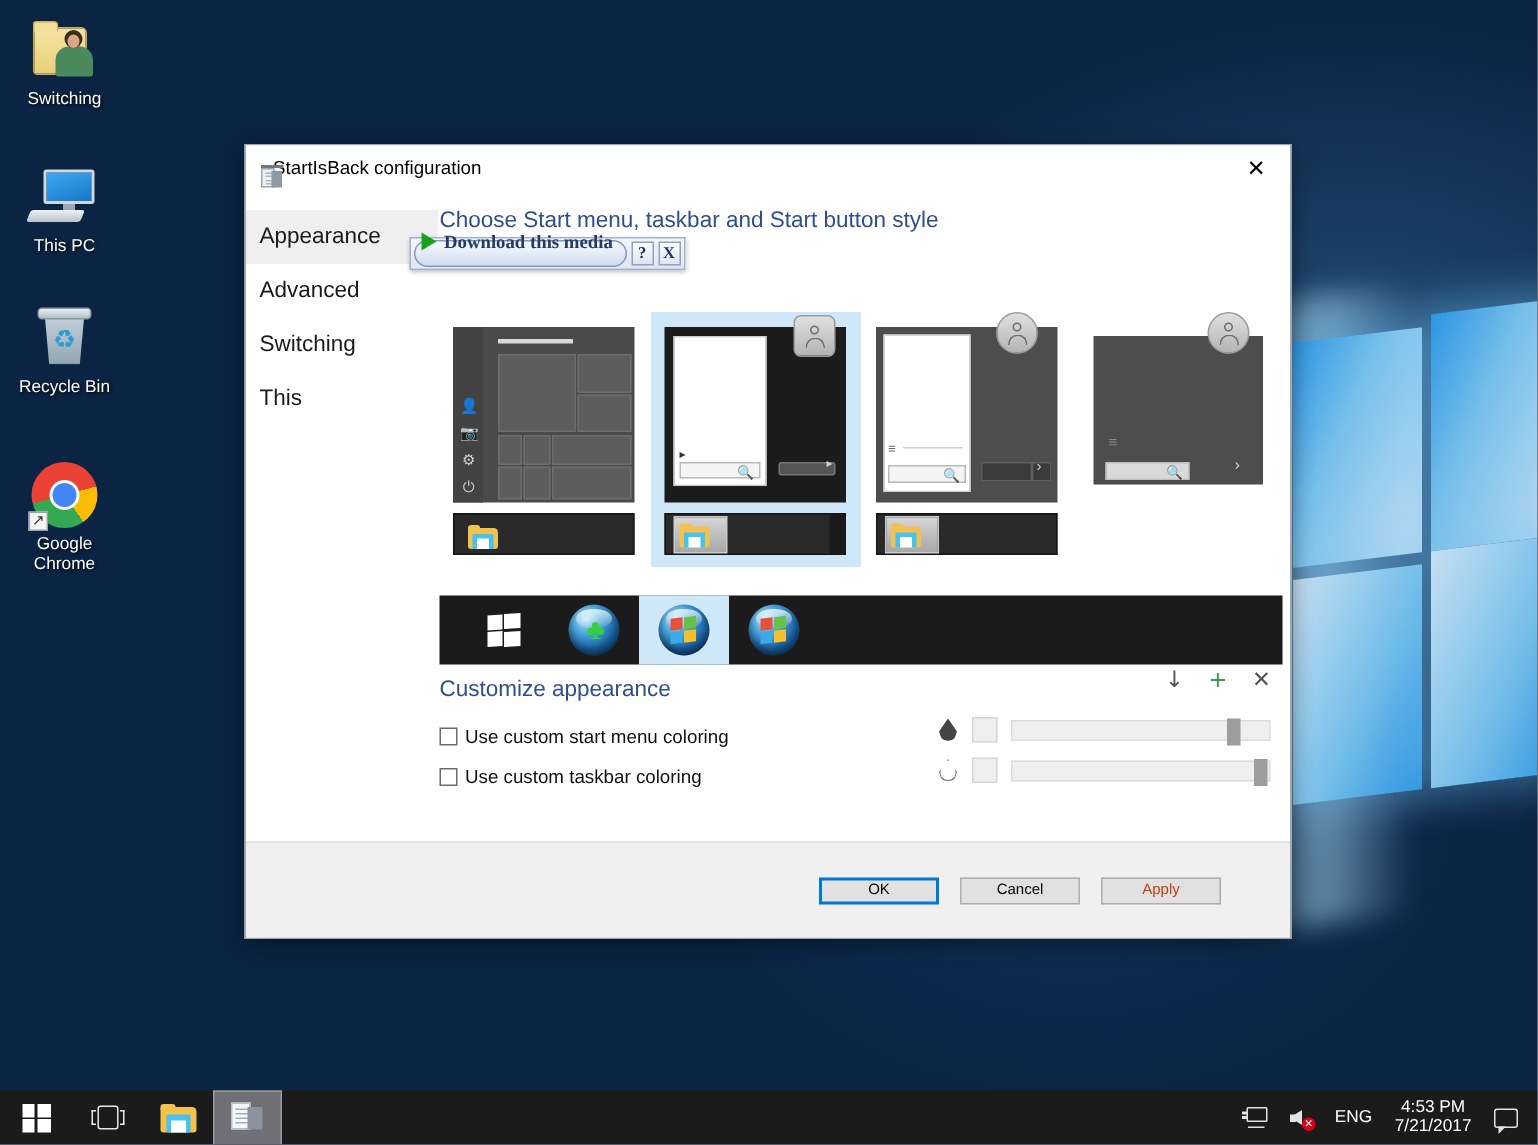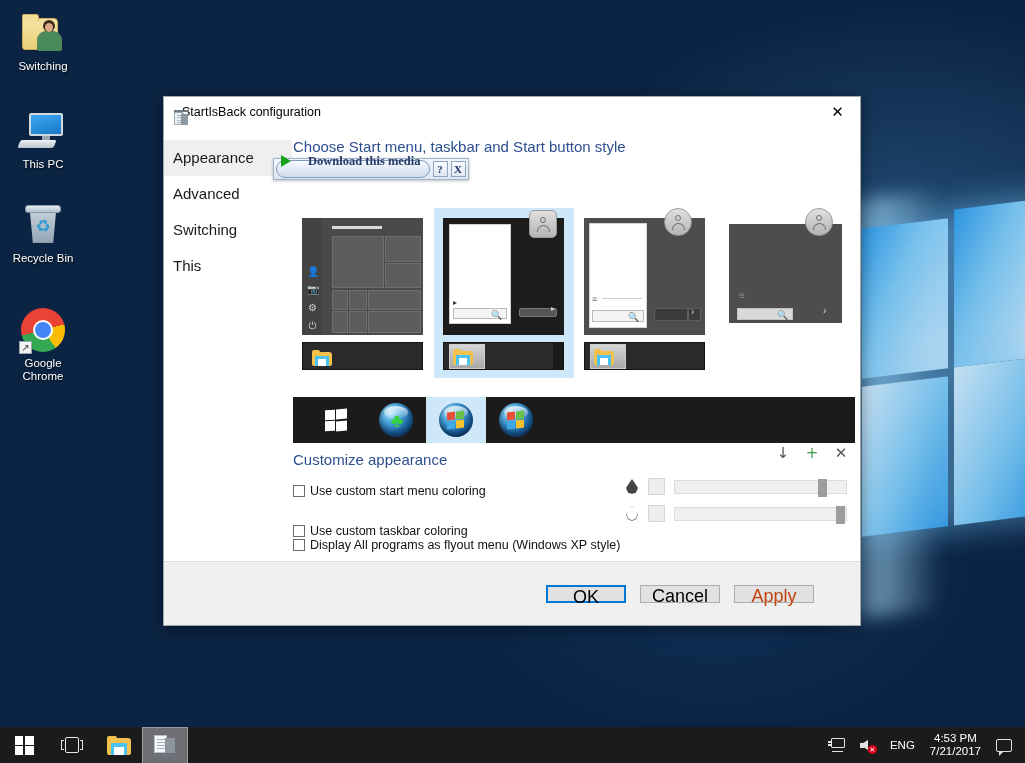--- a/index.html
+++ b/index.html
@@ -391,40 +391,40 @@
   .slider .thumb { position:absolute; top:-2px; width:9px; height:18px; background:#9d9d9d; }
 
   
   #btnbar {
     position:absolute; left:0; bottom:0; width:100%; height:64px;
     background:#f0f0f0; border-top:1px solid #dfdfdf;
     display:flex; align-items:center; justify-content:flex-end;
     padding-right:46px; gap:14px;
   }
   .dlgbtn {
-    width:80px; height:18px; font-size:18px;
+    width:80px; height:18px; font-size:10px;
     background:#e1e1e1; border:1px solid #adadad; color:#000;
     cursor:pointer; font-family:"Liberation Sans", sans-serif;
   }
   .dlgbtn.default { border:2px solid #0078d7; background:#e1e1e1; }
   .dlgbtn.disabled { color:#c2410c; }
 
   
   #dl-popup {
     position:absolute; left:273px; top:158px; height:22px;
     background: linear-gradient(180deg,#f3f6fb,#dfe7f2);
     border:1px solid #9fb3cd;
     display:flex; align-items:center; z-index:50;
     box-shadow: 0 1px 3px rgba(0,0,0,0.25);
     padding:0 2px;
   }
   #dl-pill {
     display:flex; align-items:center; height:18px; padding:0 8px 16px 4px;
     background: linear-gradient(180deg,#f7fafe,#cfdcee);
-    border:1px solid #7f9cc0; border-radius:9px;gap:12px;
+    border:1px solid #7f9cc0; border-radius:9px;
   }
   #dl-pill .play {
     width:0;height:0;border-top:6px solid transparent;border-bottom:6px solid transparent;
     border-left:10px solid #19a31b; margin-right:5px;
   }
   #dl-pill .txt { font-size:12.5px; color:#243a66; font-family:"Liberation Serif", serif; font-weight:700;}
   #dl-popup .mini {
     width:15px; height:16px; margin-left:3px;
     border:1px solid #8ea5c2; background:linear-gradient(180deg,#fbfdff,#dde6f2);
     font-size:11px; line-height:14px; text-align:center; color:#1c3360; cursor:pointer;
@@ -675,27 +675,23 @@
         <div id="cust-actions">
           <div class="act" style="color:#555;">↓</div>
           <div class="act" style="color:#3f9a47;">+</div>
           <div class="act" style="color:#555;">✕</div>
         </div>
 
         <div class="chkrow" style="top:358px;">
           <span class="chkbox"></span>
           <span class="chklabel">Use custom start menu coloring</span>
         </div>
-        <div class="chkrow" style="top:398px;">
+        <div class="chkrow" style="top:385px;">
           <span class="chkbox"></span>
           <span class="chklabel">Use custom taskbar coloring</span>
-        </div>
-        <div class="chkrow" style="top:412px;">
-          <span class="chkbox"></span>
-          <span class="chklabel">Display All programs as flyout menu (Windows XP style)</span>
         </div>
         <div class="chkrow" style="top:439px;">
           <span class="chkbox"></span>
           <span class="chklabel">Hide user account picture</span>
         </div>
         <div class="chkrow" style="top:466px;">
           <span class="chkbox"></span>
           <span class="chklabel">Use larger taskbar icons</span>
         </div>
         <div class="chkrow" style="top:466px; left:333px;">

